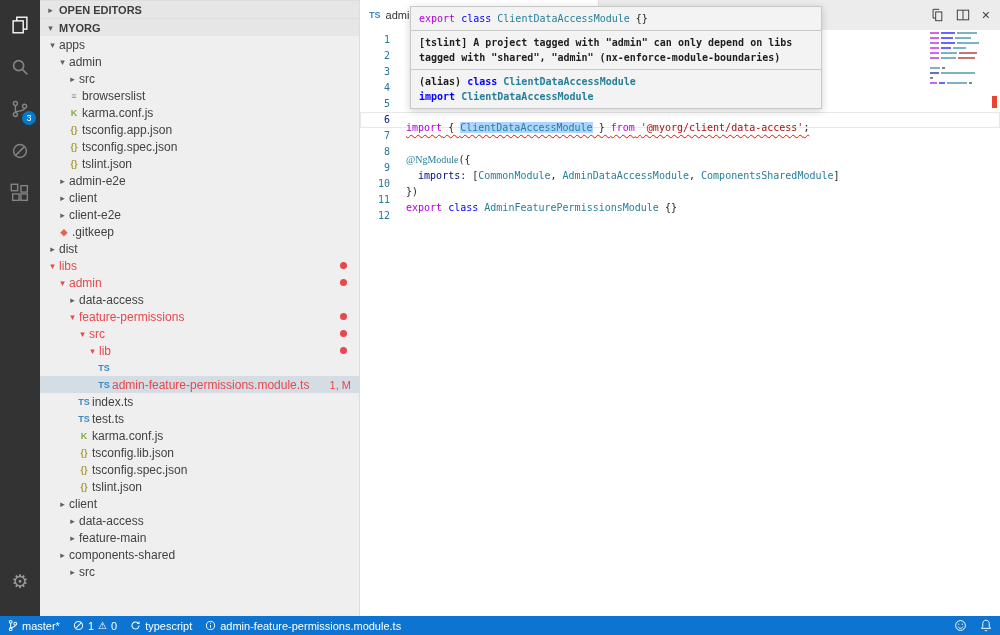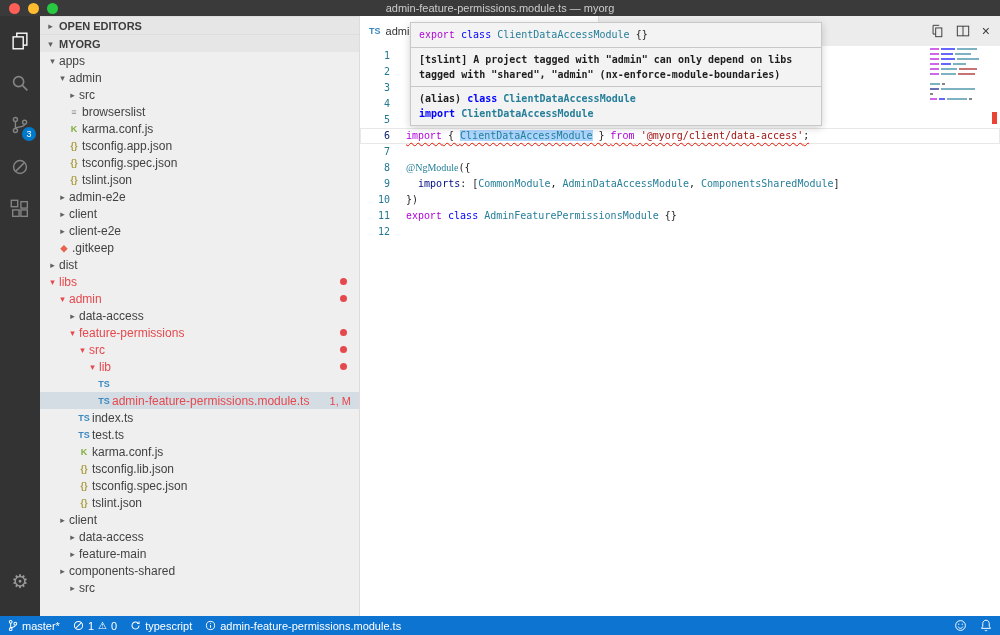--- a/index.html
+++ b/index.html
@@ -50,24 +50,24 @@
   .tab-actions{margin-left:auto;display:flex;align-items:center;gap:12px;padding-right:10px;color:#3c3c3c;}
   .ta{cursor:pointer;display:flex;align-items:center;}
   .close-x{font-size:14px;line-height:1;}
 
   .codearea{flex:1;position:relative;overflow:hidden;padding-top:2px;
     font-family:"DejaVu Sans Mono","Liberation Mono",monospace;font-size:10px;}
   .code-row{display:flex;height:16px;line-height:16px;white-space:pre;position:relative;}
   .code-row.cur{box-shadow:inset 0 0 0 1px #e8e8e8;}
   .ln{width:46px;flex:0 0 46px;text-align:right;padding-right:16px;color:#237893;}
   .code-row.cur .ln{color:#0b216f;}
-  .lc{display:inline-block;}
+  .lc{display:inline-block;margin-top:8px;}
   .squig{text-decoration-line:underline;text-decoration-style:wavy;text-decoration-color:#e51400;
     text-underline-offset:3px;text-decoration-skip-ink:none;}
-  .tk-kw{color:#af00db;font-family:Liberation Mono, monospace;}.tk-kwb{color:#0000ff;}.tk-cls{color:#267f99;}.tk-str{color:#a31515;}
+  .tk-kw{color:#af00db;}.tk-kwb{color:#0000ff;}.tk-cls{color:#267f99;}.tk-str{color:#a31515;}
   .tk-pn{color:#1e1e1e;}.tk-prop{color:#001080;}.tk-dec{color:#267f99;font-family:Liberation Serif, serif;}
   .selhl{background:#add6ff;}
 
   .minimap{position:absolute;top:2px;right:14px;width:56px;}
   .mm-row{height:2px;margin-bottom:3px;display:flex;gap:2px;}
   .mm-seg{height:2px;opacity:.6;display:inline-block;}
   .ruler-mark{position:absolute;right:3px;top:66px;width:5px;height:12px;background:#e51400;opacity:.8;}
 
   .hover-popup{position:absolute;left:50px;top:6px;width:412px;background:#f3f3f3;border:1px solid #c8c8c8;
     box-shadow:0 2px 8px rgba(0,0,0,.18);z-index:20;
@@ -82,28 +82,20 @@
   .warn-glyph{font-size:10px;line-height:1;}
   .sb-right{margin-left:auto;display:flex;align-items:center;gap:13px;}
   .sb-right-items{display:flex;align-items:center;gap:13px;}
   svg{display:block;}
 </style>
 </head>
 <body>
 
 <div class="window">
 
-  <div class="titlebar">
-    <div class="lights">
-      <span class="light red"></span>
-      <span class="light yellow"></span>
-      <span class="light green"></span>
-    </div>
-    <div class="win-title">admin-feature-permissions.module.ts — myorg</div>
-  </div>
 
   <div class="main">
 
     <div class="activitybar">
       <div class="ab-item active">
         <svg width="22" height="22" viewBox="0 0 24 24" fill="none" stroke="currentColor" stroke-width="1.5">
           <rect x="8.5" y="3.5" width="11" height="13"></rect>
           <rect x="4.5" y="7.5" width="11" height="13" fill="#333333"></rect>
         </svg>
       </div>

